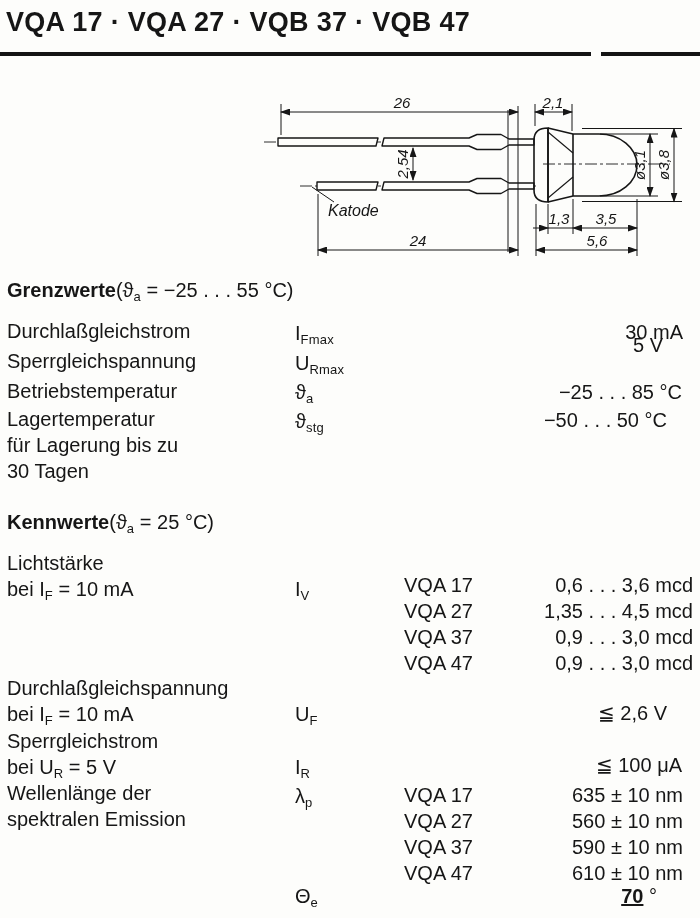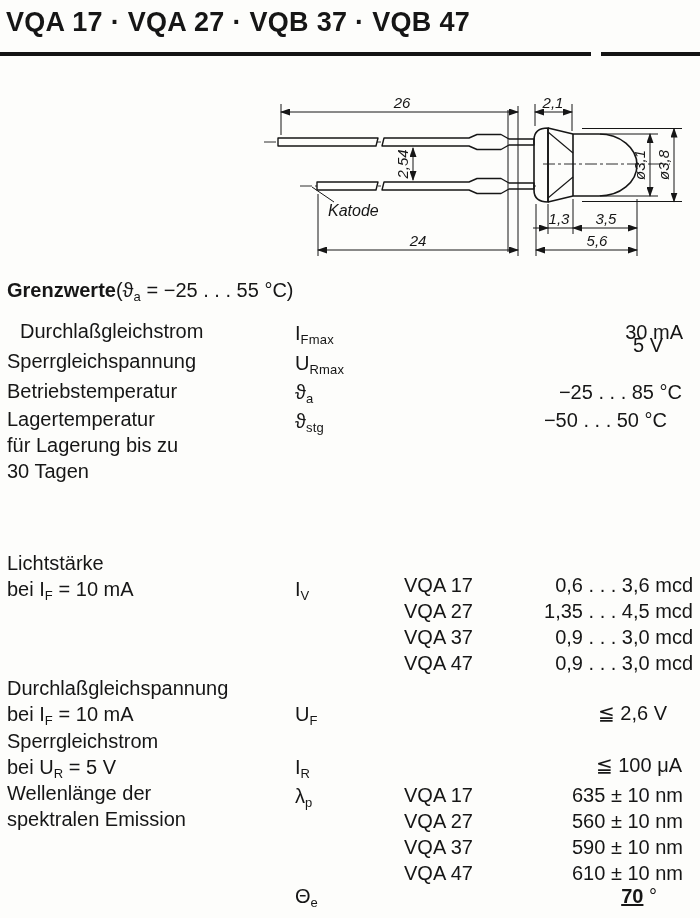--- a/index.html
+++ b/index.html
@@ -107,38 +107,41 @@
     <text x="347" y="164" text-anchor="middle">5,6</text>
     <text transform="translate(395,83) rotate(-90)" text-anchor="middle">ø3,1</text>
     <text transform="translate(419,83) rotate(-90)" text-anchor="middle">ø3,8</text>
     <text x="78" y="134" class="kat">Katode</text>
   </svg>
 
   <div class="abs h" style="left:7px;top:279px;">
     <span>Grenzwerte</span><span class="cond"><span>(ϑ</span><span class="sb">a</span><span> = −25 . . . 55 °C)</span></span>
   </div>
 
-  <div class="abs t" style="left:20px;top:319px;">Durchlaßgleichstrom</div>
+  <div class="abs t" style="left:7px;top:319px;">Durchlaßgleichstrom</div>
   <div class="abs t sym" style="top:321px;"><span>I</span><span class="sb">Fmax</span></div>
   <div class="abs t val" style="right:17px;top:320px;margin-left:8px;">30 mA</div>
 
   <div class="abs t" style="left:7px;top:349px;">Sperrgleichspannung</div>
   <div class="abs t sym" style="top:351px;"><span>U</span><span class="sb">Rmax</span></div>
   <div class="abs t val" style="right:37px;top:333px;">5 V</div>
 
   <div class="abs t" style="left:7px;top:379px;">Betriebstemperatur</div>
   <div class="abs t sym" style="top:380px;"><span>ϑ</span><span class="sb">a</span></div>
   <div class="abs t val" style="right:18px;top:380px;">−25 . . . 85 °C</div>
 
   <div class="abs t" style="left:7px;top:433px;">für Lagerung bis zu</div>
   <div class="abs t" style="left:7px;top:407px;">Lagertemperatur</div>
   <div class="abs t" style="left:7px;top:459px;">30 Tagen</div>
   <div class="abs t sym" style="top:409px;"><span>ϑ</span><span class="sb">stg</span></div>
   <div class="abs t val" style="right:33px;top:408px;">−50 . . . 50 °C</div>
 
+  <div class="abs h" style="left:7px;top:511px;">
+    <span>Kennwerte</span><span class="cond"><span>(ϑ</span><span class="sb">a</span><span> = 25 °C)</span></span>
+  </div>
 
   <div class="abs t" style="left:7px;top:551px;">Lichtstärke</div>
   <div class="abs t" style="left:7px;top:577px;"><span>bei I</span><span class="sb">F</span><span> = 10 mA</span></div>
   <div class="abs t sym" style="top:577px;"><span>I</span><span class="sb">V</span></div>
 
   <div class="abs t typ" style="top:573px;">VQA 17</div>
   <div class="abs t val" style="right:7px;top:573px;">0,6 . . . 3,6 mcd</div>
   <div class="abs t typ" style="top:599px;">VQA 27</div>
   <div class="abs t val" style="right:7px;top:599px;">1,35 . . . 4,5 mcd</div>
   <div class="abs t typ" style="top:625px;">VQA 37</div>

